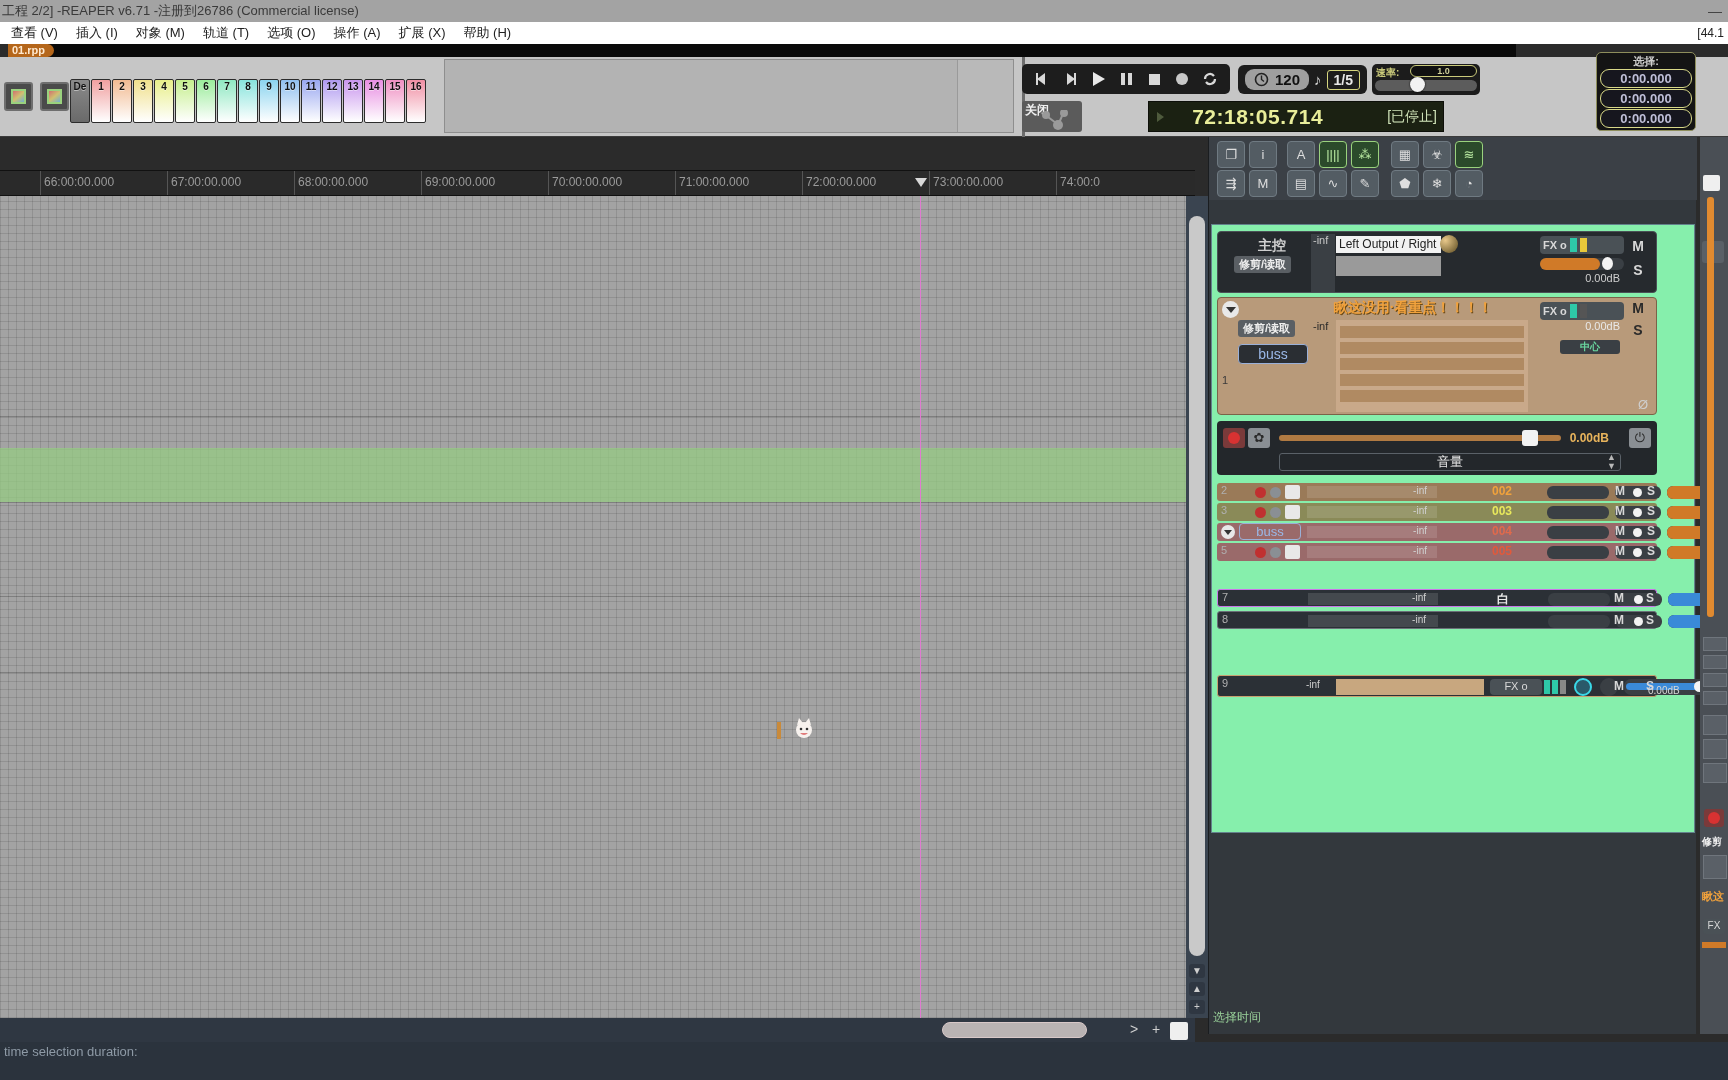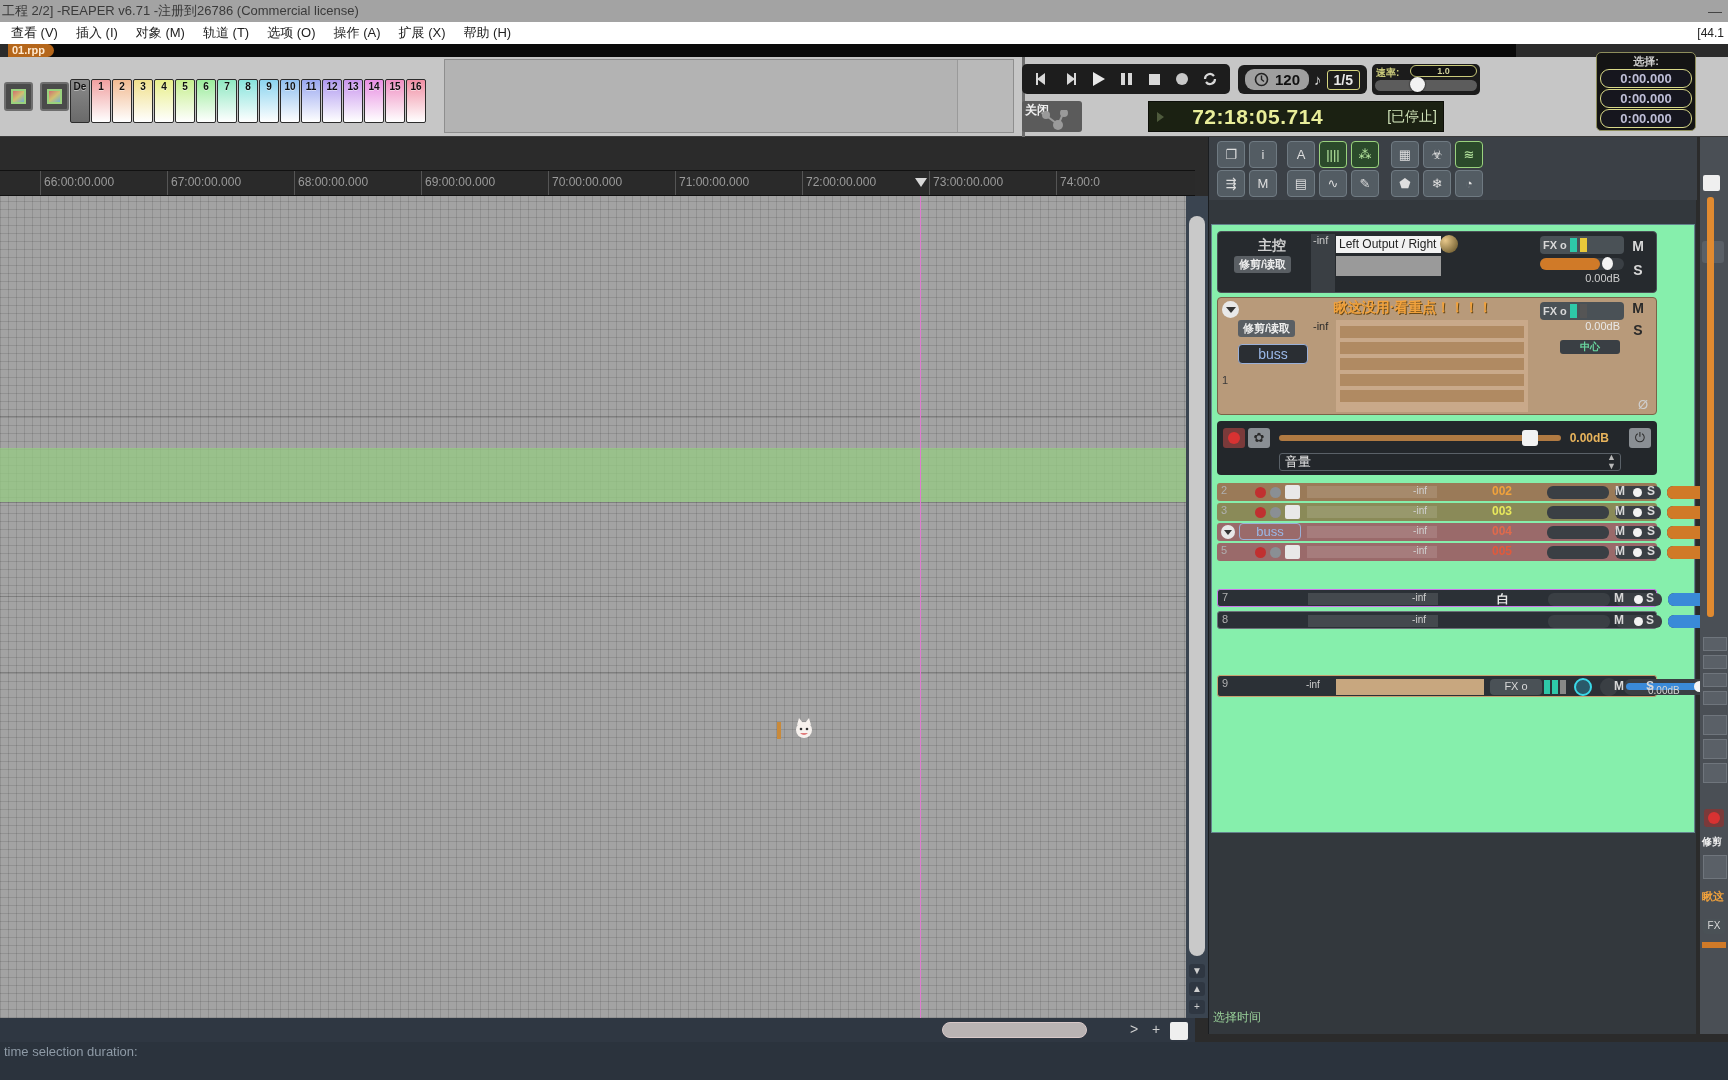--- a/index.html
+++ b/index.html
@@ -244,21 +244,21 @@
   #envrow .rec{position:absolute;left:6px;top:7px;width:22px;height:20px;background:#7a3a3a;border-radius:3px;}
   #envrow .rec i{position:absolute;left:5px;top:4px;width:12px;height:12px;border-radius:50%;background:#d83232;}
   #envrow .gear{position:absolute;left:31px;top:7px;width:22px;height:20px;background:#8a8f94;border-radius:3px;
     color:#2a2a2a;font-size:13px;text-align:center;line-height:19px;}
   #envrow .track{position:absolute;left:62px;top:14px;right:96px;height:6px;background:#b07a42;border-radius:3px;}
   #envrow .kn{position:absolute;left:305px;top:9px;width:16px;height:16px;background:#f2f2f2;border-radius:3px;}
   #envrow .db{position:absolute;right:48px;top:10px;color:#e8b45c;font-size:12px;font-weight:bold;}
   #envrow .pw{position:absolute;right:6px;top:7px;width:22px;height:20px;background:#8a8f94;border-radius:3px;
     color:#2a2a2a;font-size:13px;text-align:center;line-height:19px;}
   #envsel{position:absolute;left:62px;top:32px;right:36px;height:18px;background:#23272b;
-    border:1px solid #5a6168;border-radius:3px;color:#e8e8e8;font-size:13px;padding:0 5px;line-height:16px;}
+    border:1px solid #5a6168;border-radius:3px;color:#e8e8e8;font-size:13px;padding:0 14px;line-height:16px;text-align:center;}
   #envsel .sp{position:absolute;right:4px;top:-1px;color:#b8b8b8;font-size:9px;line-height:9px;}
 
   
   .trow{position:absolute;left:5px;width:440px;height:18px;border-radius:3px;}
   .trow .num{position:absolute;left:4px;top:1px;color:#b0b0b0;font-size:11px;}
   .trow .rec{position:absolute;left:38px;top:4px;width:11px;height:11px;border-radius:50%;background:#c03030;}
   .trow .gear{position:absolute;left:53px;top:4px;width:11px;height:11px;border-radius:50%;background:#8a8f94;}
   .trow .cat{position:absolute;left:68px;top:2px;width:15px;height:14px;background:#e8e8e8;border-radius:2px;}
   .trow .inf{position:absolute;left:96px;top:2px;color:#d0d0d0;font-size:10px;}
   .trow .fader{position:absolute;left:90px;top:3px;width:130px;height:12px;background:rgba(255,255,255,.12);}

